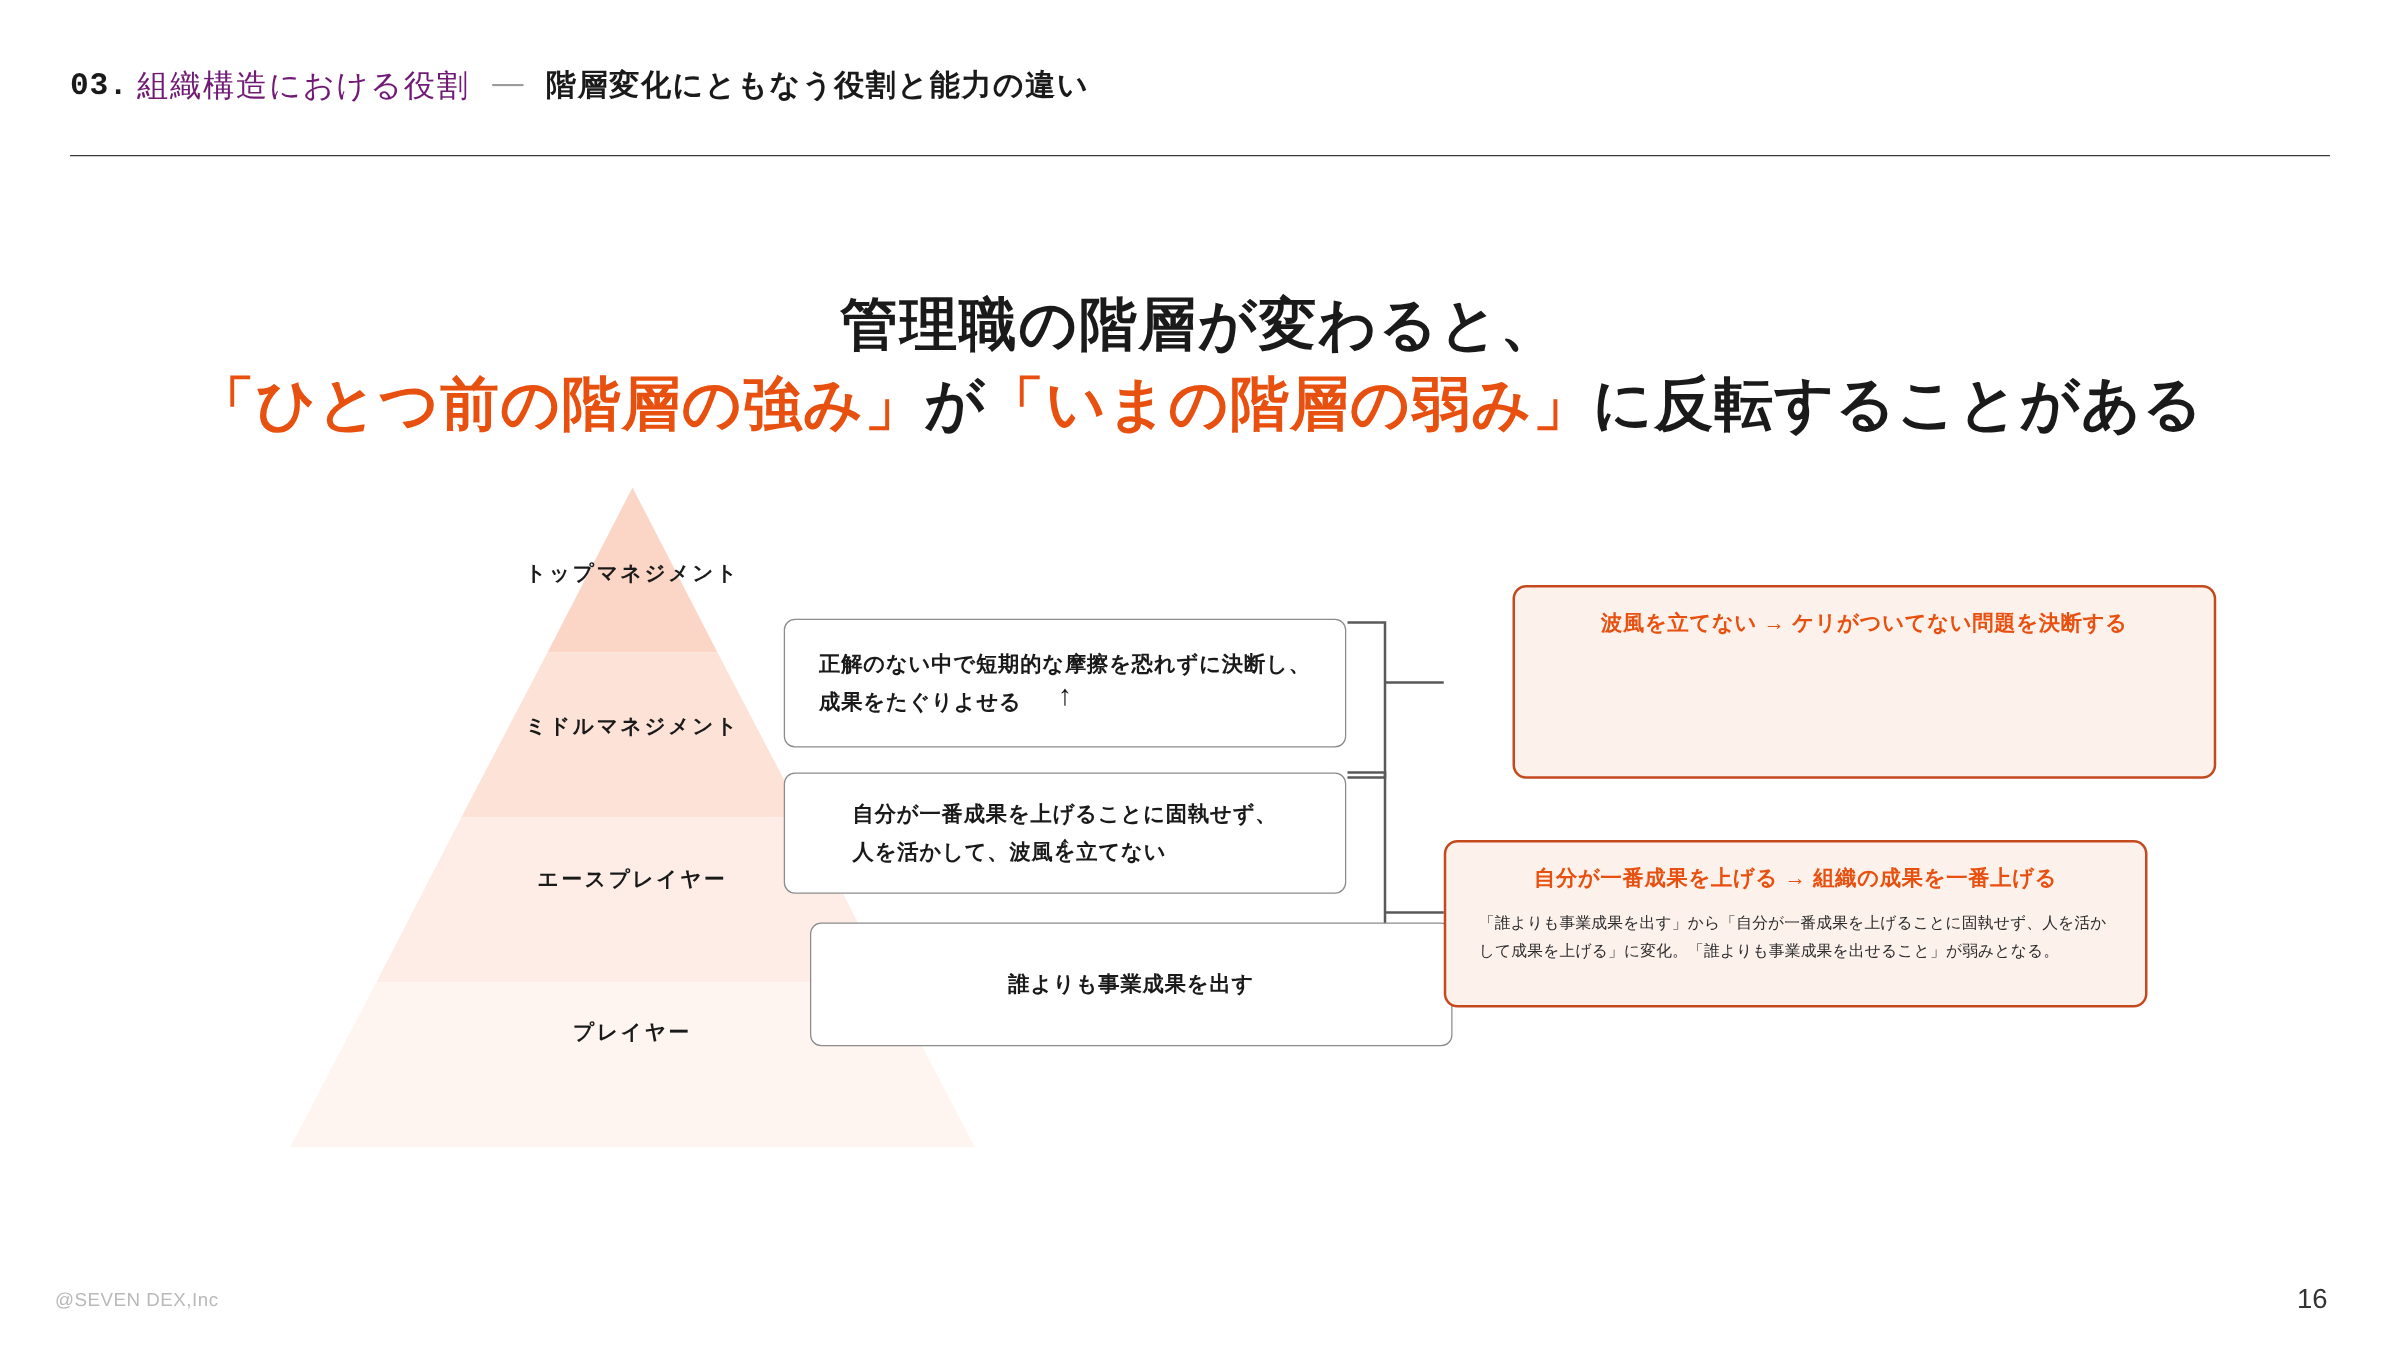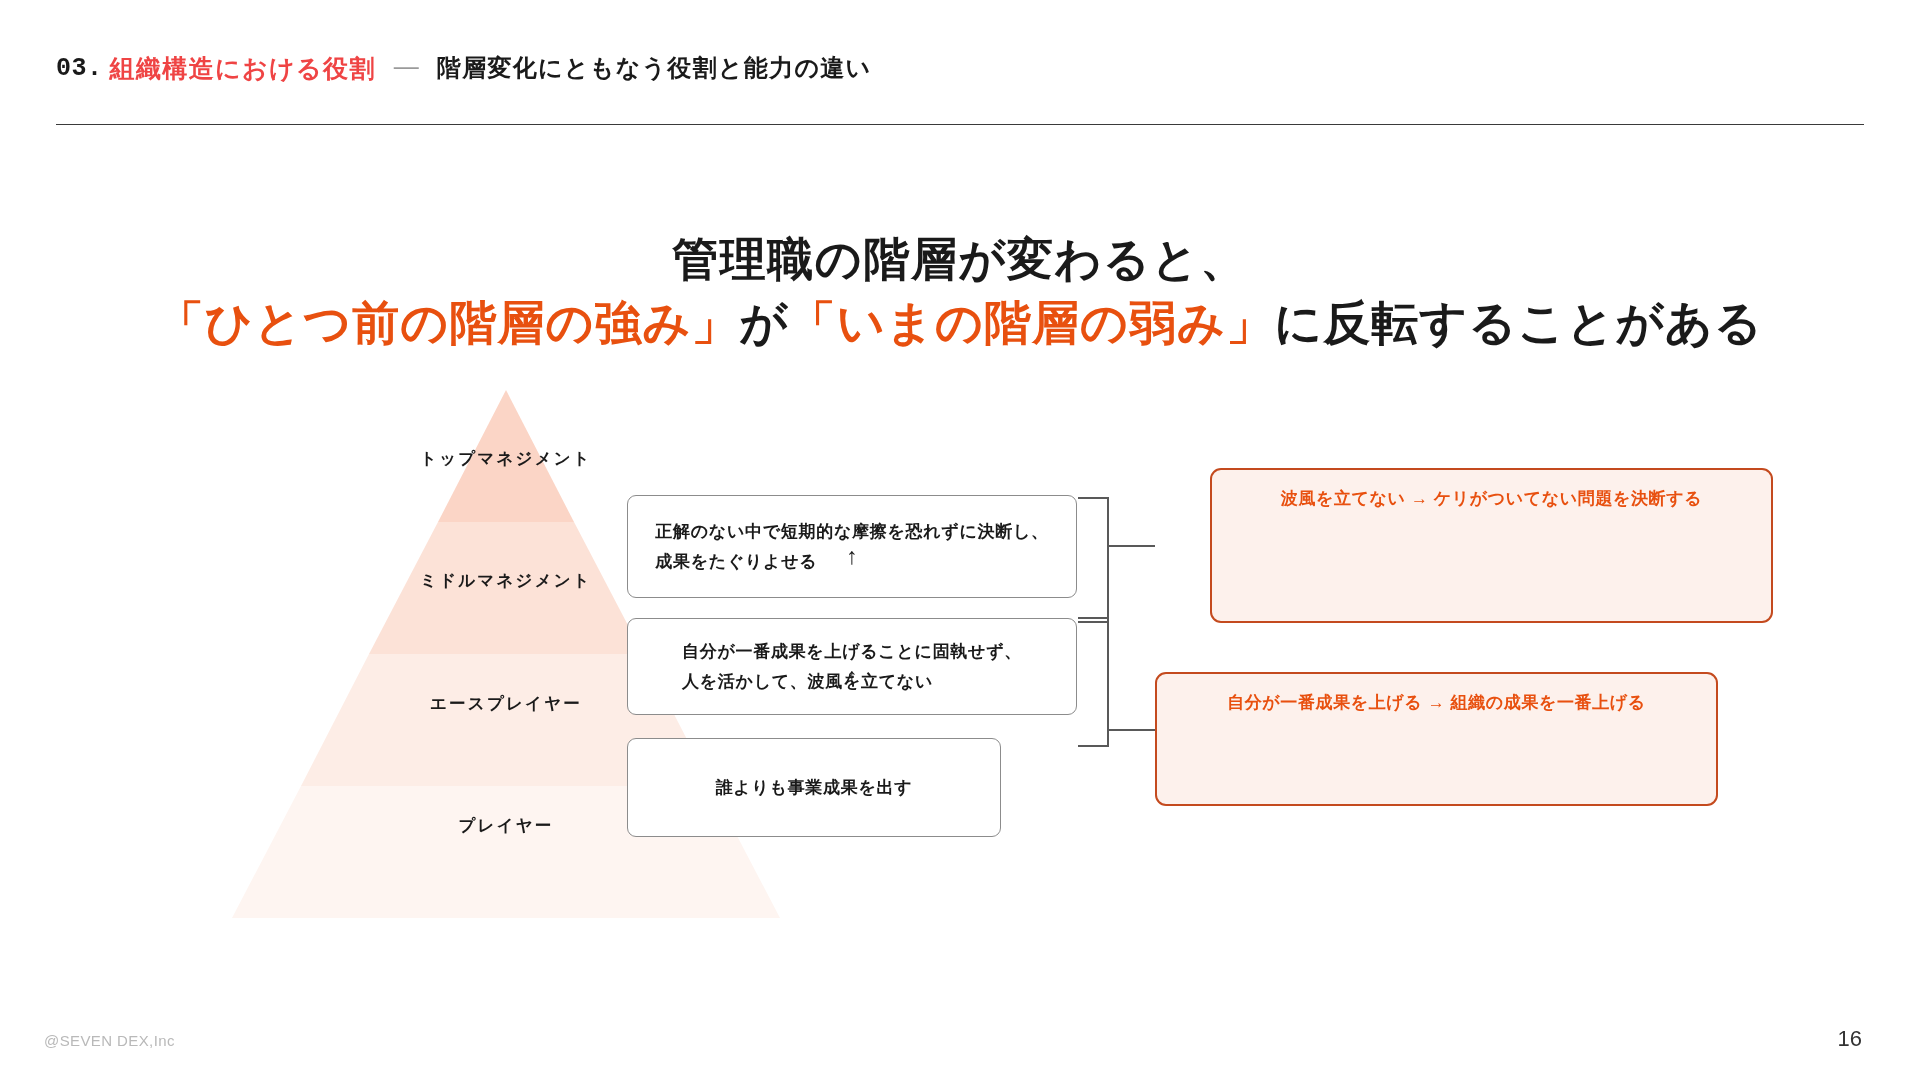--- a/index.html
+++ b/index.html
@@ -15,21 +15,21 @@
   #header {
     position:absolute; left:56px; top:48px; width:1808px; height:40px;
     display:flex; align-items:center; gap:0;
   }
   #header .h-num {
     font-size:25px; font-weight:700; letter-spacing:.5px; color:#1a1a1a;
     margin-right:7px;
     font-family:Liberation Mono, monospace;
   }
   #header .h-main {
-    font-size:25px; font-weight:700; letter-spacing:1.4px; color:#ef4444;
+    font-size:25px; font-weight:400; letter-spacing:1.4px; color:#701a75;
   }
   #header .h-dash {
     font-size:25px; color:#9a9a9a; margin:0 18px; letter-spacing:0;
     font-weight:400; position:relative; top:-2px;
   }
   #header .h-sub {
     font-size:24px; font-weight:700; letter-spacing:1.3px; color:#1a1a1a;
   }
   #header-rule {
     position:absolute; left:56px; top:124px; width:1808px; height:0;
@@ -161,28 +161,29 @@
 
 <div class="wbox" style="left:627px; top:570px; width:450px; height:97px;">
   <div class="t">
     <span>自分が一番成果を上げることに固執せず、</span><br>
     <span>人を活かして、波風を立てない</span>
   </div>
 </div>
 
 <div class="uparrow" style="left:832px; top:665px;">↑</div>
 
-<div class="wbox" style="left:627px; top:690px; width:374px; height:99px;">
+<div class="wbox" style="left:648px; top:690px; width:514px; height:99px;">
   <div class="t">
     <span>誰よりも事業成果を出す</span>
   </div>
 </div>
 
 <div class="callout" style="left:1210px; top:468px; width:563px; height:155px;">
   <div class="ch">波風を立てない → ケリがついてない問題を決断する</div>
 </div>
 
 <div class="callout" style="left:1155px; top:652px; width:563px; height:134px;margin-top:20px;">
   <div class="ch">自分が一番成果を上げる → 組織の成果を一番上げる</div>
+  <div class="cb">「誰よりも事業成果を出す」から「自分が一番成果を上げることに固執せず、人を活かして成果を上げる」に変化。「誰よりも事業成果を出せること」が弱みとなる。</div>
 </div>
 
 <div id="footer-brand">@SEVEN DEX,Inc</div>
 <div id="page-num">16</div>
 
 </body></html>

